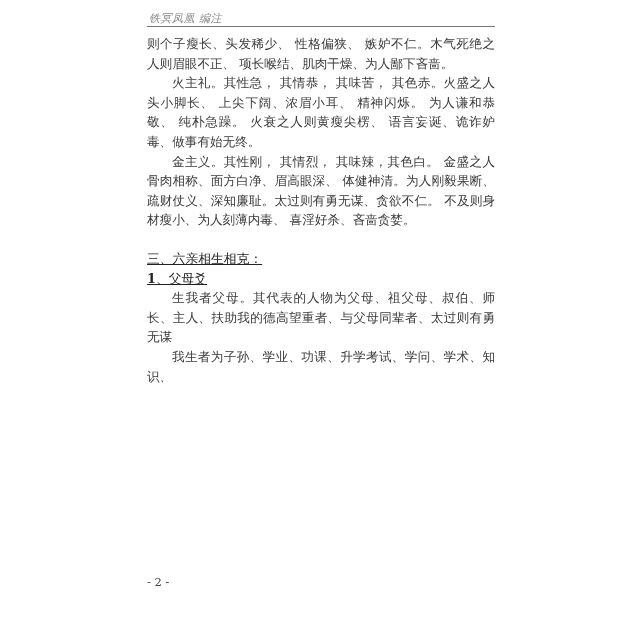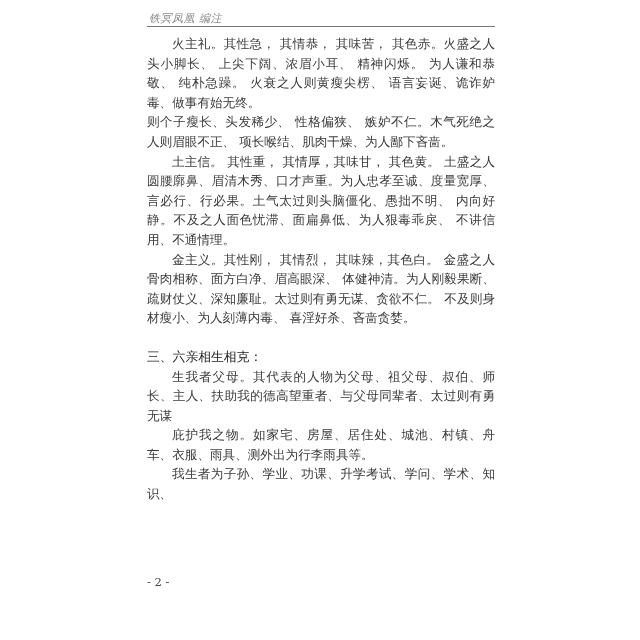--- a/index.html
+++ b/index.html
@@ -7,41 +7,40 @@
          font-family: "DejaVu Sans", sans-serif; color: #333; }
   .page { position: absolute; left: 0; top: 0; width: 640px; height: 524px; background: #fff; }
   .header { position: absolute; left: 147px; top: 8px; width: 348px; height: 18px;
             border-bottom: 1.5px solid #777; }
   .header-text { font-family: "DejaVu Serif", serif; font-style: italic; font-size: 11px;
                  color: #888; position: absolute; left: 2px; top: 3px; letter-spacing: 0.5px; }
   .body { position: absolute; left: 147px; top: 34px; width: 348px; font-size: 12.6px;
           line-height: 19.6px; color: #3a3a3a; }
   .p { margin: 0; text-align: justify; text-justify: inter-character; word-break: break-all; }
   .indent { text-indent: 25px; }
-  .heading { margin: 0; font-size: 12.8px; color: #222; }
+  .heading { margin: 0; font-size: 12.8px; color: #222; text-decoration: underline; }
   .heading-sec { margin-top: 19px; }
   .heading-num { font-family: "DejaVu Serif", serif; font-weight: bold; }
   .folio { position: absolute; left: 147px; top: 575px; font-family: "DejaVu Serif", serif;
            font-size: 11.5px; color: #444; }
 </style>
 </head>
 <body>
 
 <div class="page">
   <div class="header">
     <span class="header-text">铁冥凤凰 编注</span>
   </div>
 
   <div class="body">
+    <p class="p">则个子瘦长、头发稀少、 性格偏狭、 嫉妒不仁。木气死绝之人则眉眼不正、 项长喉结、肌肉干燥、为人鄙下吝啬。</p>
     <p class="p indent">火主礼。其性急， 其情恭， 其味苦， 其色赤。火盛之人头小脚长、 上尖下阔、浓眉小耳、 精神闪烁。 为人谦和恭敬、 纯朴急躁。 火衰之人则黄瘦尖楞、 语言妄诞、诡诈妒毒、做事有始无终。</p>
-    <p class="p">则个子瘦长、头发稀少、 性格偏狭、 嫉妒不仁。木气死绝之人则眉眼不正、 项长喉结、肌肉干燥、为人鄙下吝啬。</p>
-    <p class="p indent">土主信。 其性重， 其情厚，其味甘， 其色黄。 土盛之人圆腰廓鼻、眉清木秀、口才声重。为人忠孝至诚、度量宽厚、言必行、行必果。土气太过则头脑僵化、愚拙不明、 内向好静。不及之人面色忧滞、面扁鼻低、为人狠毒乖戾、 不讲信用、不通情理。</p>
     <p class="p indent">金主义。其性刚， 其情烈， 其味辣，其色白。 金盛之人骨肉相称、面方白净、眉高眼深、 体健神清。为人刚毅果断、 疏财仗义、深知廉耻。太过则有勇无谋、贪欲不仁。 不及则身材瘦小、为人刻薄内毒、 喜淫好杀、吝啬贪婪。</p>
 
     <p class="heading heading-sec">三、六亲相生相克：</p>
 
+    <p class="heading"><span class="heading-num">1</span><span>、父母爻</span></p>
     <p class="p indent">生我者父母。其代表的人物为父母、祖父母、叔伯、师长、主人、扶助我的德高望重者、与父母同辈者、太过则有勇无谋</p>
-    <p class="p indent">庇护我之物。如家宅、房屋、居住处、城池、村镇、舟车、衣服、雨具、测外出为行李雨具等。</p>
     <p class="p indent">我生者为子孙、学业、功课、升学考试、学问、学术、知识、</p>
   </div>
 
   <div class="folio">- 2 -</div>
 </div>
 
 </body></html>

